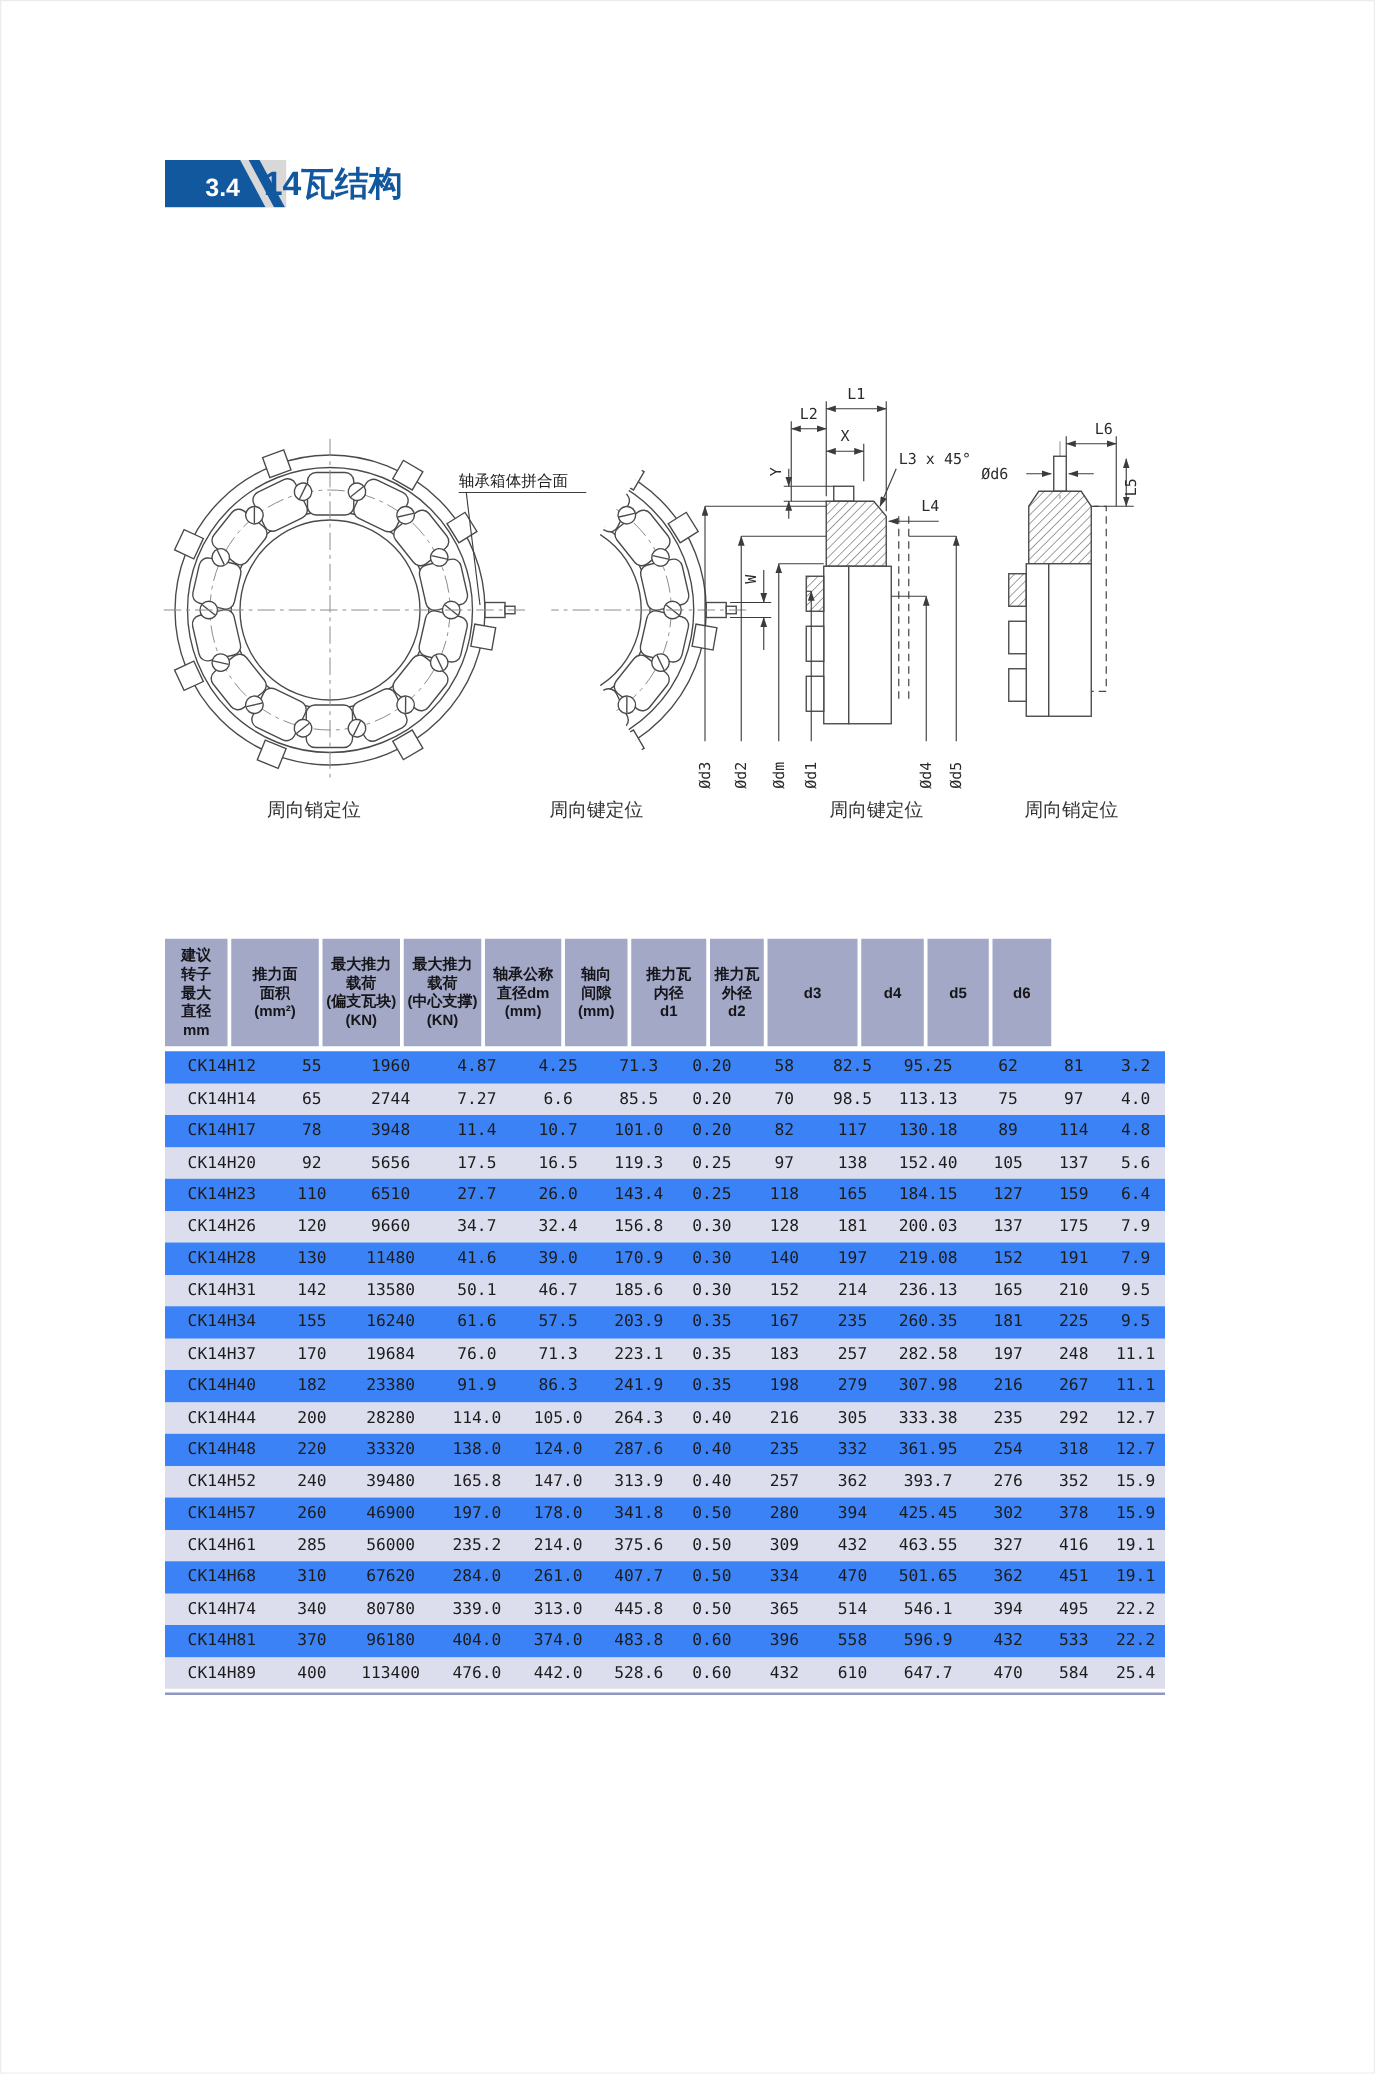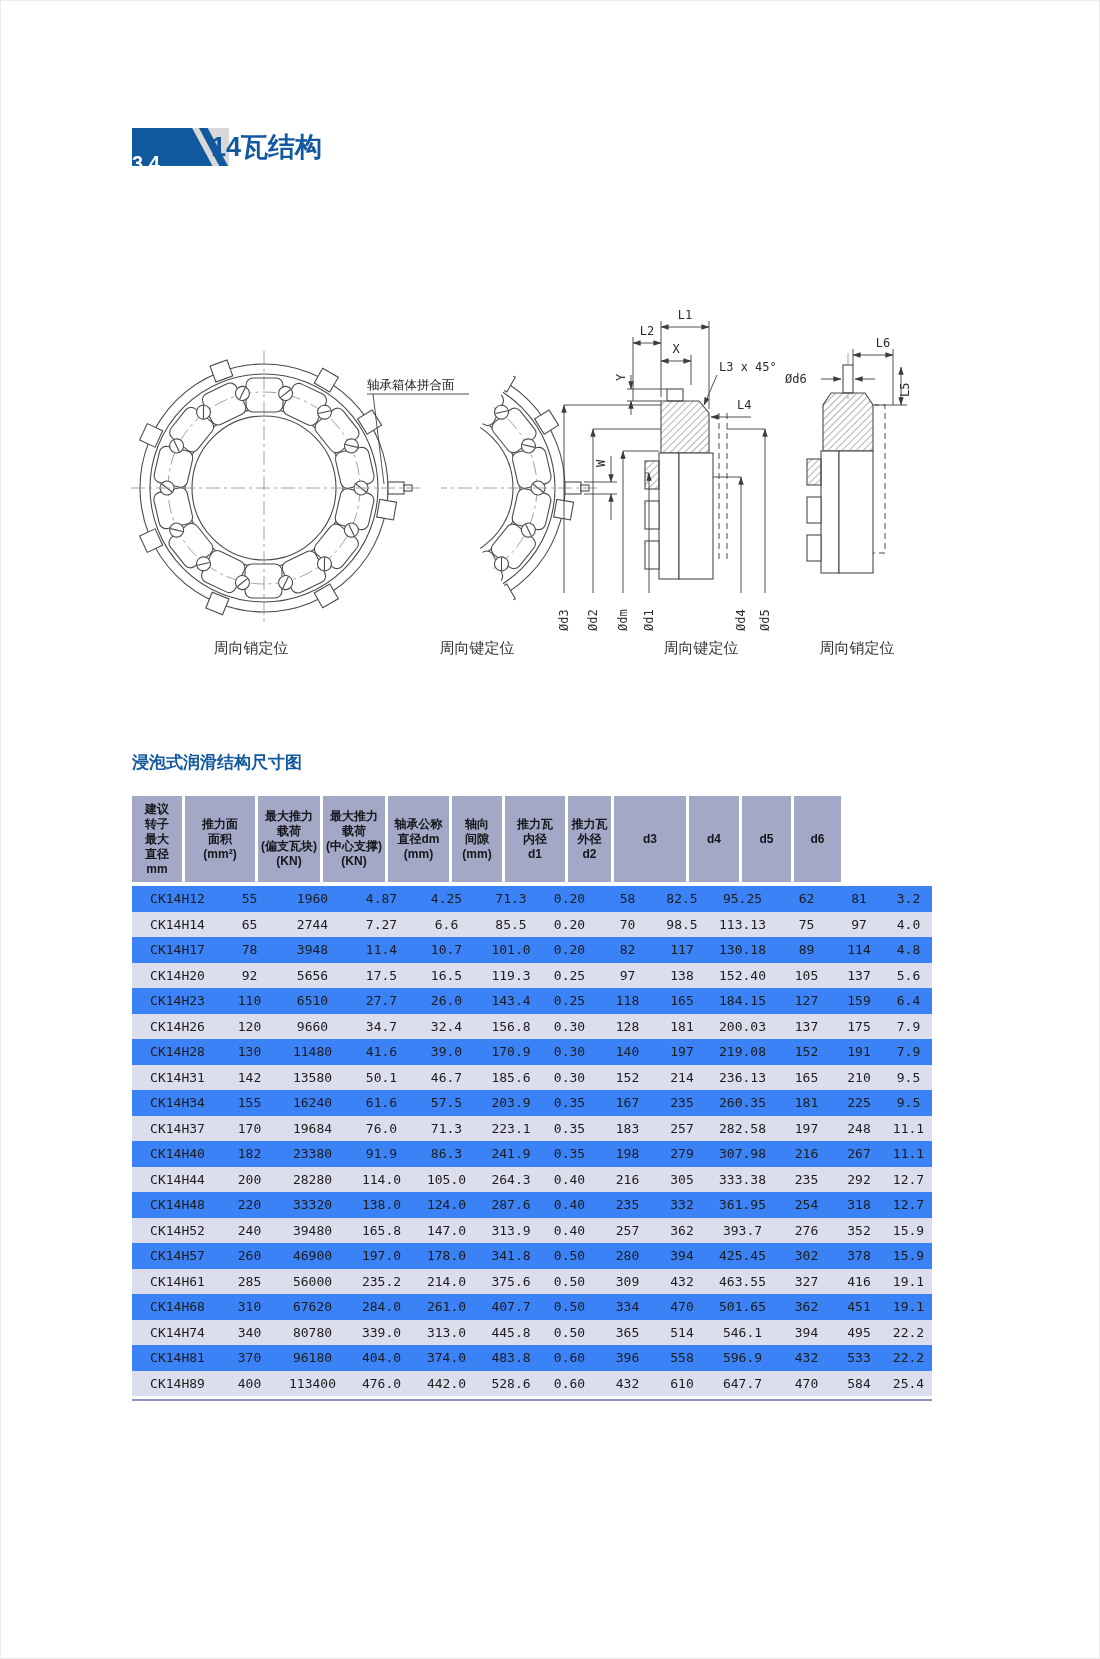--- a/index.html
+++ b/index.html
@@ -5,21 +5,21 @@
   html,body{margin:0;padding:0;background:#ffffff;}
   .page{position:relative;width:1100px;height:1659px;background:#fff;overflow:hidden;
         font-family:"Liberation Sans",sans-serif;border:1px solid #ececec;box-sizing:border-box;}
 
   
   .badge{position:absolute;left:131px;top:127px;width:97px;height:38px;background:#d8d8d8;}
   .badge-blue{position:absolute;left:0;top:0;width:97px;height:38px;background:#12589e;
               clip-path:polygon(0 0,62% 0,83% 100%,0 100%);}
   .badge-stripe{position:absolute;left:0;top:0;width:97px;height:38px;background:#12589e;
               clip-path:polygon(69% 0,78% 0,99% 100%,90% 100%);}
-  .badge-num{position:absolute;left:0;top:16px;width:60px;height:38px;line-height:38px;text-align:left;
+  .badge-num{position:absolute;left:0;top:4px;width:60px;height:38px;line-height:38px;text-align:right;
              color:#fff;font-size:20px;font-weight:bold;}
   .sec-title{position:absolute;left:210px;top:128px;font-size:27px;font-weight:bold;color:#12589e;}
 
   
   .drawings{position:absolute;left:120px;top:300px;}
   .ln{fill:none;stroke:#4a4a4a;stroke-width:1.1;}
   .fw{fill:#ffffff;stroke:#4a4a4a;stroke-width:1.1;}
   .fh{stroke:#4a4a4a;stroke-width:1.1;}
   .cl{fill:none;stroke:#8c8c8c;stroke-width:0.8;stroke-dasharray:14 4 3 4;}
   .dsh{fill:none;stroke:#4a4a4a;stroke-width:1;stroke-dasharray:6 4;}
@@ -230,21 +230,20 @@
       <text x="788" y="96" class="dt" transform="rotate(-90 788 96)">L5</text>
     </g>
 
     <text x="130" y="352" class="cap">周向销定位</text>
     <text x="356" y="352" class="cap">周向键定位</text>
     <text x="580" y="352" class="cap">周向键定位</text>
     <text x="736" y="352" class="cap">周向销定位</text>
   </svg>
 
   <div class="table-block">
-    <div class="ttitle">浸泡式润滑结构尺寸图</div>
     <div class="thead">
       <div class="th w1">建议
 转子
 最大
 直径
 mm</div>
       <div class="th w2">推力面
 面积
 (mm²)</div>
       <div class="th w3">最大推力

